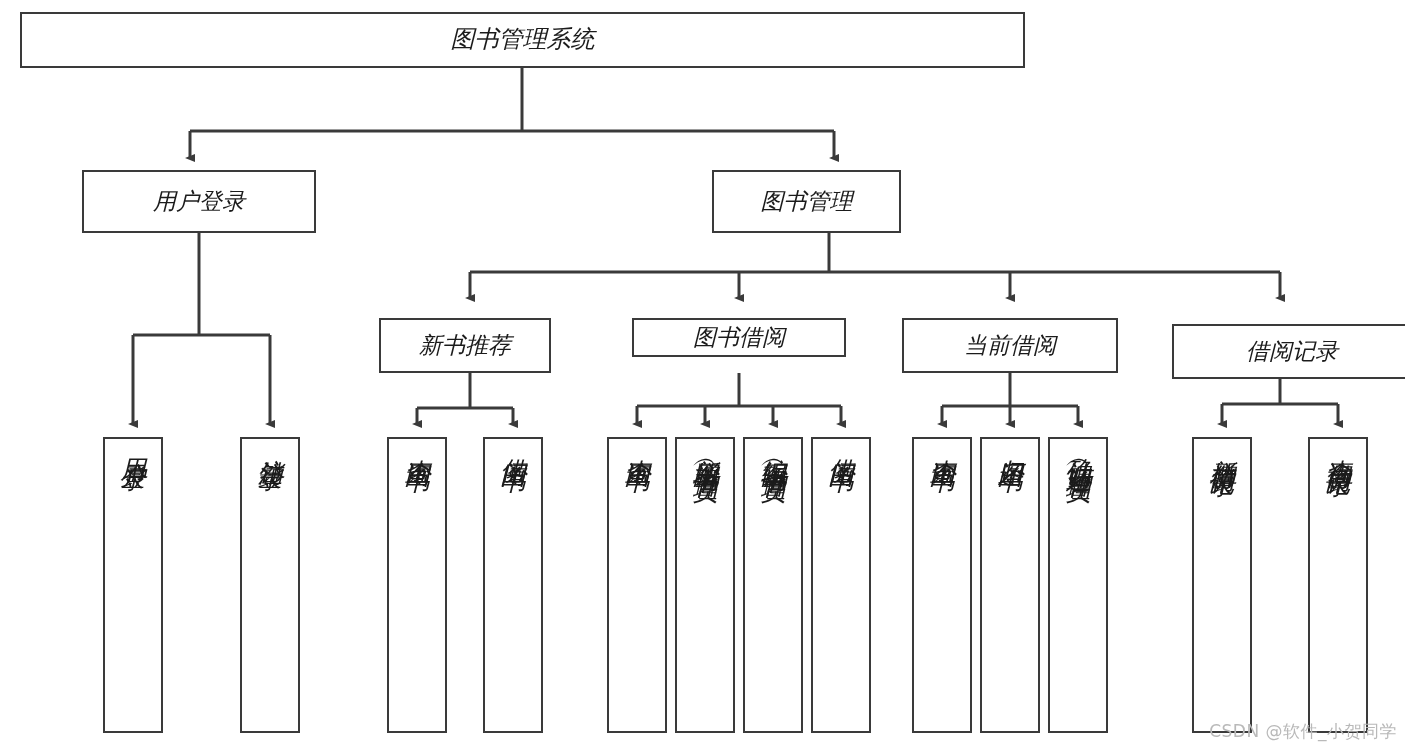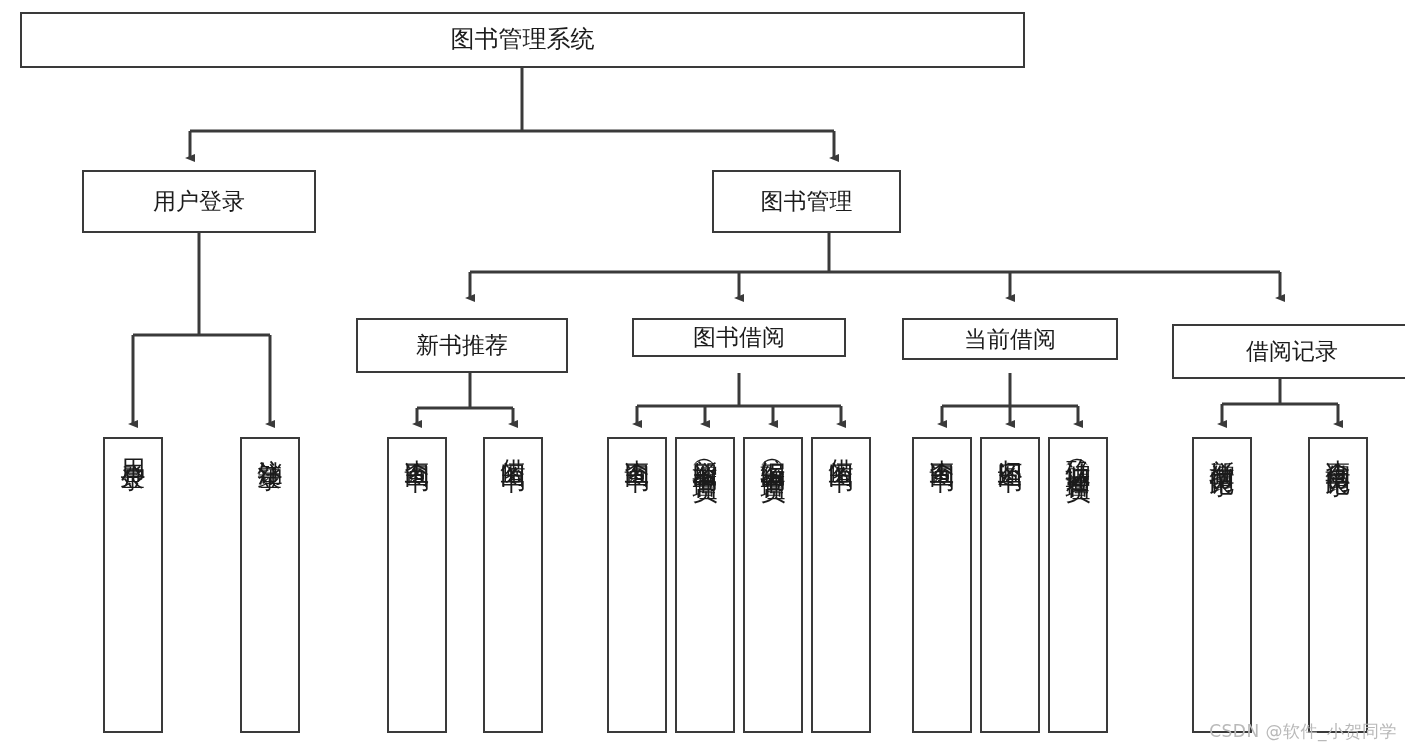--- a/index.html
+++ b/index.html
@@ -35,20 +35,21 @@
     align-items: center;
     justify-content: center;
     color: #1b1b1b;
     z-index: 2;
   }
   .node .lbl {
     display: block;
     text-align: right;
     line-height: 1.15;
     white-space: nowrap;
+    font-style: italic;
   }
   
   .node.horiz .lbl {
     font-size: 23px;
   }
   .node.root .lbl {
     font-size: 24px;
   }
   
   .node.leaf {
@@ -138,27 +139,27 @@
     <span class="lbl">图书管理系统</span>
   </div>
 
   <div class="node horiz" style="left:82px; top:170px; width:234px; height:63px;">
     <span class="lbl">用户登录</span>
   </div>
   <div class="node horiz" style="left:712px; top:170px; width:189px; height:63px;">
     <span class="lbl">图书管理</span>
   </div>
 
-  <div class="node horiz" style="left:356px; top:318px; width:212px; height:55px;">
+  <div class="node horiz" style="left:379px; top:318px; width:172px; height:55px;">
     <span class="lbl">新书推荐</span>
   </div>
   <div class="node horiz" style="left:632px; top:318px; width:214px; height:39px;">
     <span class="lbl">图书借阅</span>
   </div>
-  <div class="node horiz" style="left:902px; top:318px; width:216px; height:42px;">
+  <div class="node horiz" style="left:902px; top:318px; width:216px; height:55px;">
     <span class="lbl">当前借阅</span>
   </div>
   <div class="node horiz" style="left:1172px; top:324px; width:240px; height:55px;">
     <span class="lbl">借阅记录</span>
   </div>
 
   <div class="node leaf" style="left:103px; top:437px; width:60px; height:296px;">
     <span class="lbl">用户登录</span>
   </div>
   <div class="node leaf" style="left:240px; top:437px; width:60px; height:296px;">

